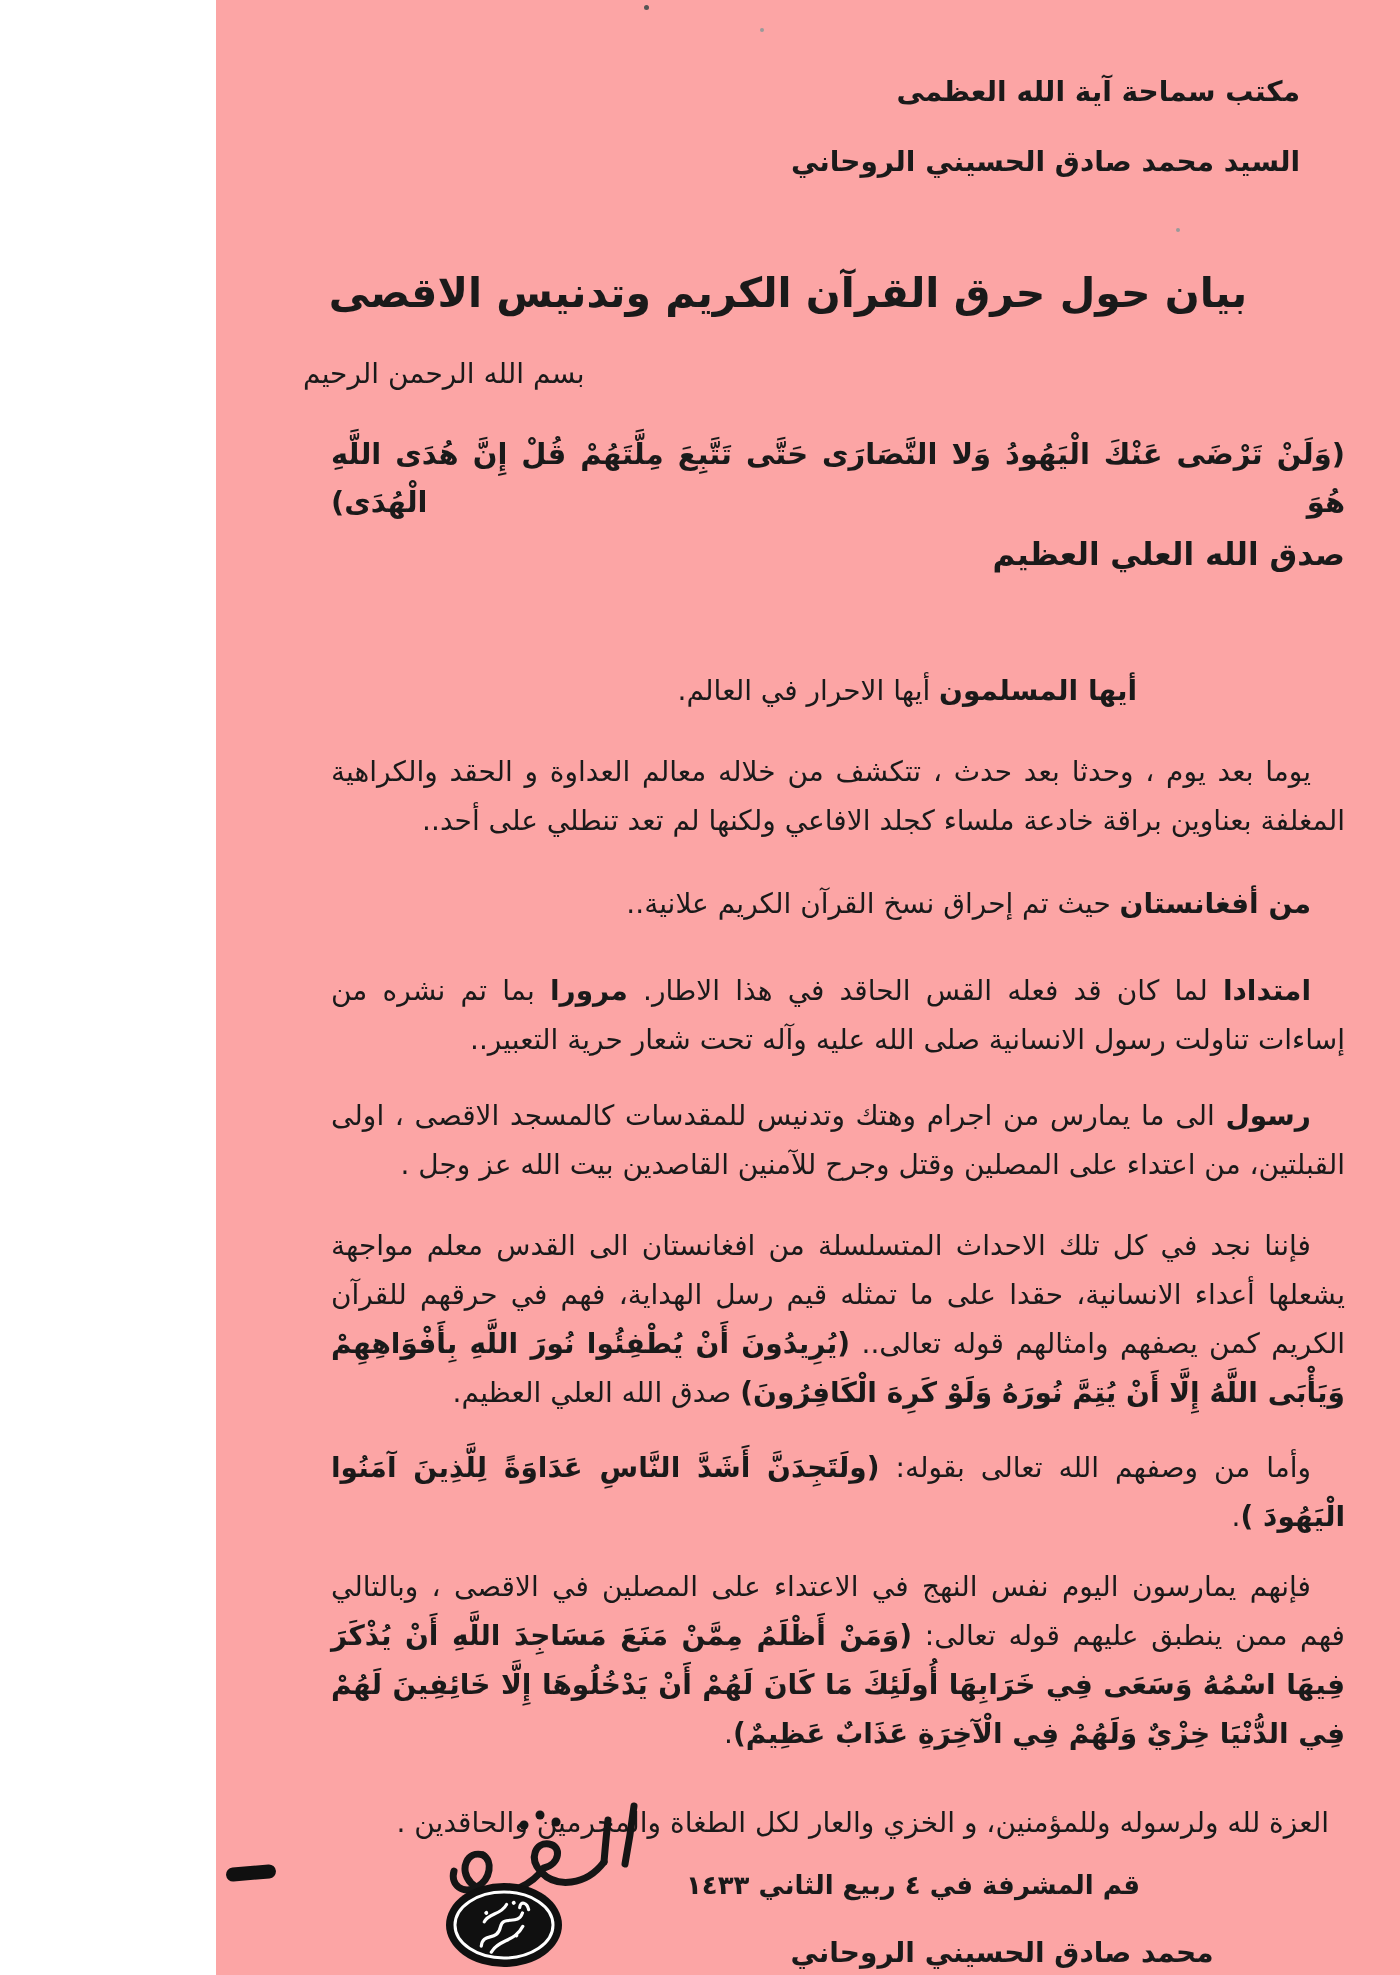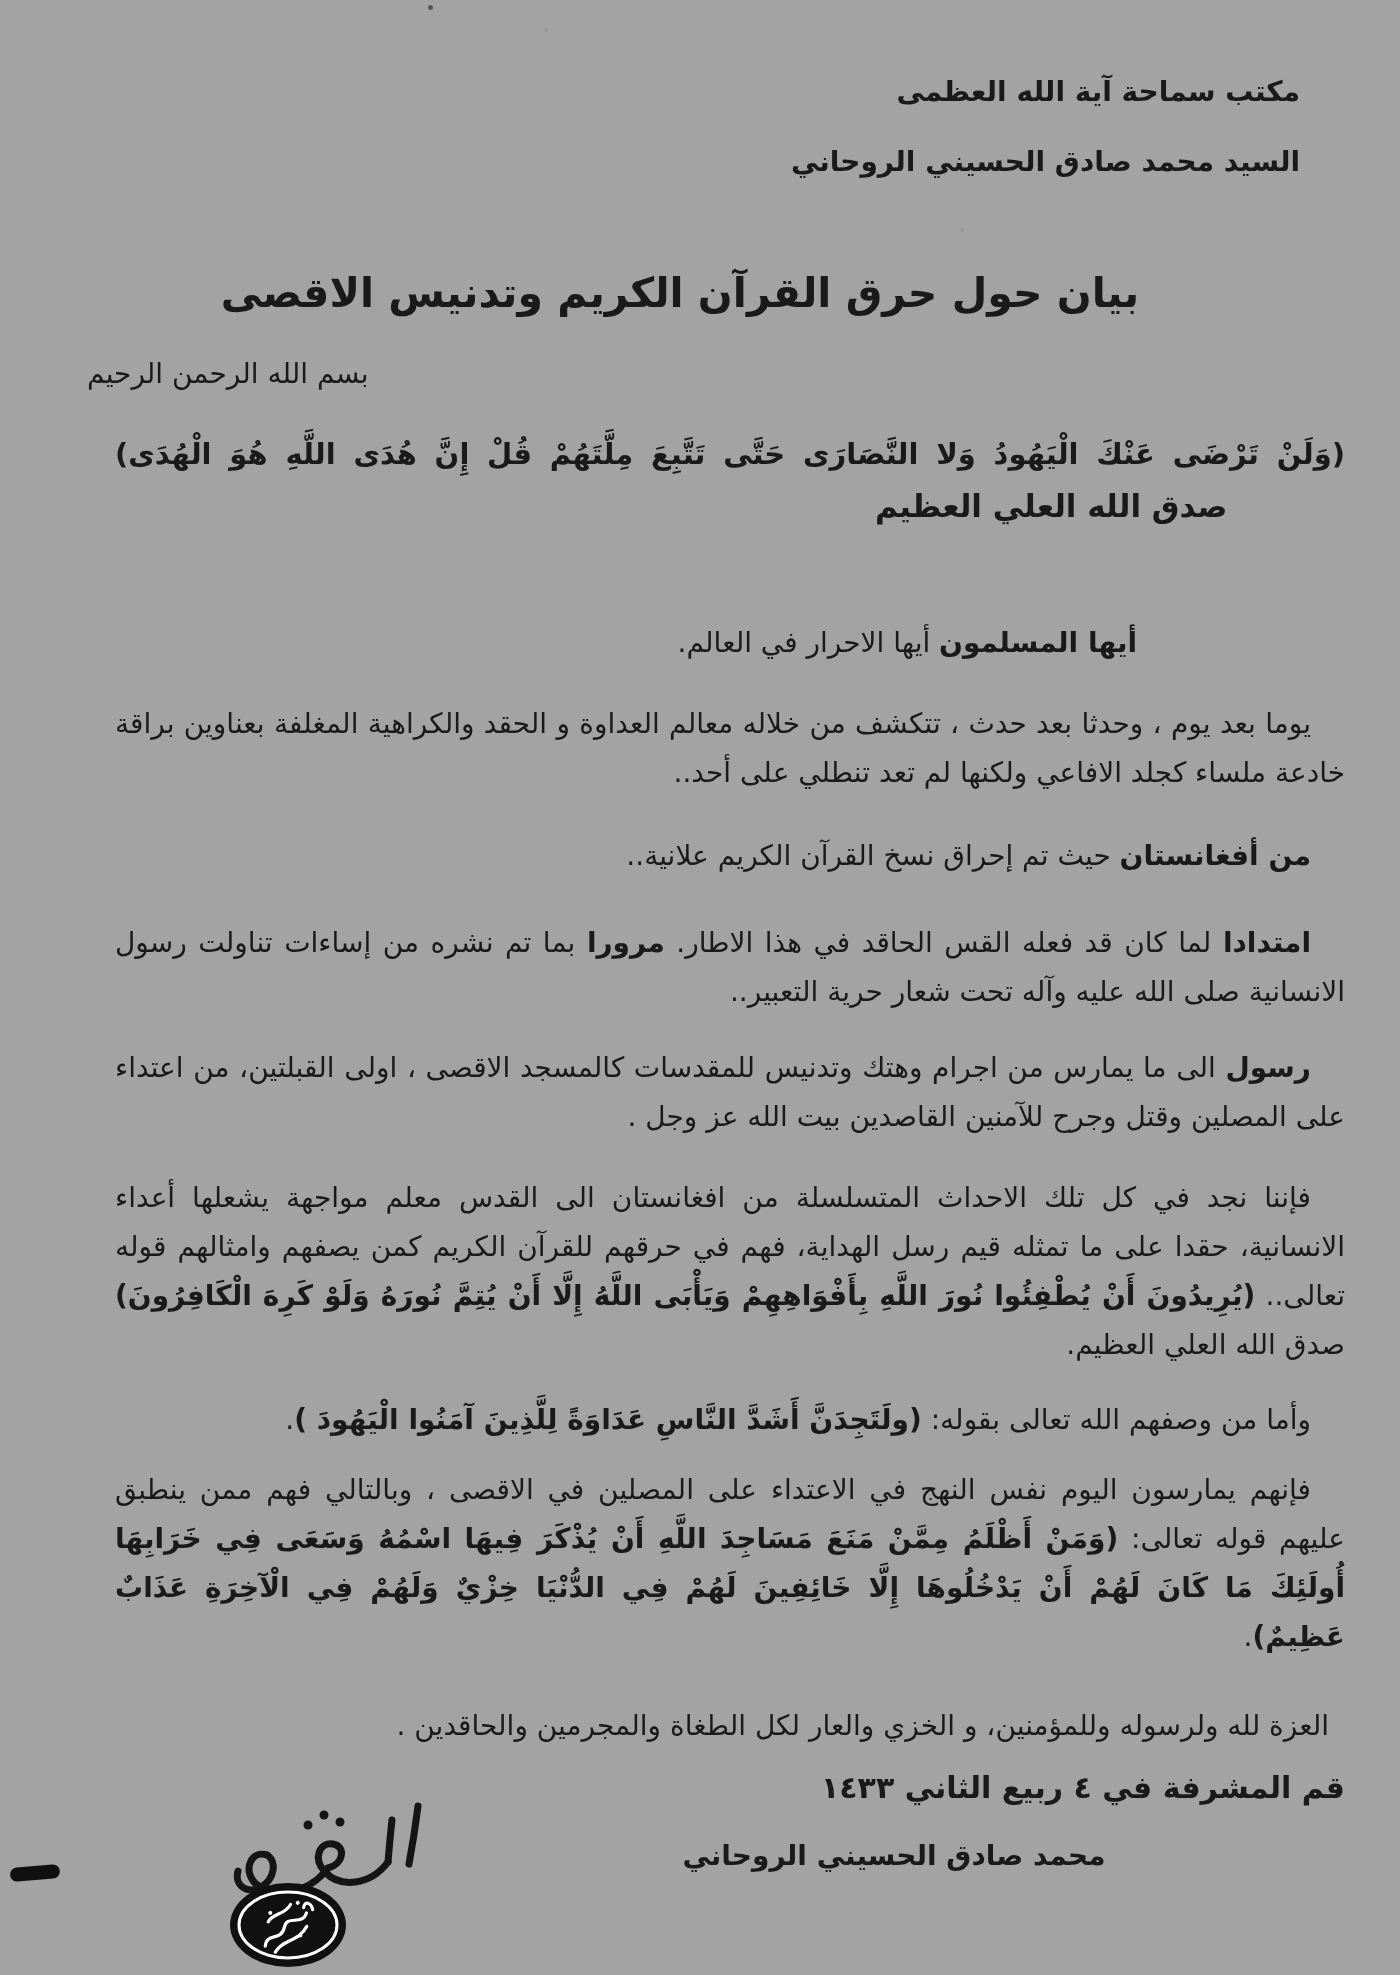--- a/index.html
+++ b/index.html
@@ -1,19 +1,19 @@
 <!DOCTYPE html>
 <html lang="ar" dir="rtl"><head>
 <meta charset="utf-8">
 <style>
   html,body{margin:0;padding:0;background:#ffffff;}
   .page{
     position:relative;
-    width:1400px;height:1975px;
-    background:#a3a3a3;
+    width:1184px;height:1975px;
+    background:#fca5a5;
     color:#1a1a1a;
     direction:rtl;
     font-family:"DejaVu Sans",sans-serif;
     overflow:hidden;
     box-sizing:border-box;
     padding:72px 55px 0 115px;
   }
   
   .letterhead{text-align:right;margin-left:0;margin-right:45px;}
   .lh-line{font-weight:700;font-size:28px;line-height:40px;}
@@ -53,23 +53,23 @@
   .body-section p:nth-of-type(4){margin-top:38px;}
   .body-section p:nth-of-type(5){margin-top:27px;}
   .body-section p:nth-of-type(6){margin-top:32px;}
   .body-section p:nth-of-type(7){margin-top:26px;}
   .body-section p:nth-of-type(8){margin-top:21px;}
   .body-section p:nth-of-type(9){margin-top:40px;text-indent:16px;}
   .run{font-weight:400;}
   .run.b{font-weight:700;}
   
   .date-line{
-    font-size:30px;font-weight:700;line-height:48px;
+    font-size:26px;font-weight:700;line-height:48px;
     margin-top:14px;
-    text-align:right;padding-left:150px;white-space:nowrap;
+    text-align:center;padding-left:150px;white-space:nowrap;
   }
   .sig-name{
     font-size:28px;font-weight:700;line-height:48px;
     margin-top:20px;
     text-align:center;padding-left:328px;white-space:nowrap;
   }
   
   .sig-script{position:absolute;left:212px;top:1792px;width:240px;height:140px;}
   .seal{position:absolute;left:228px;top:1881px;width:120px;height:88px;}
   

